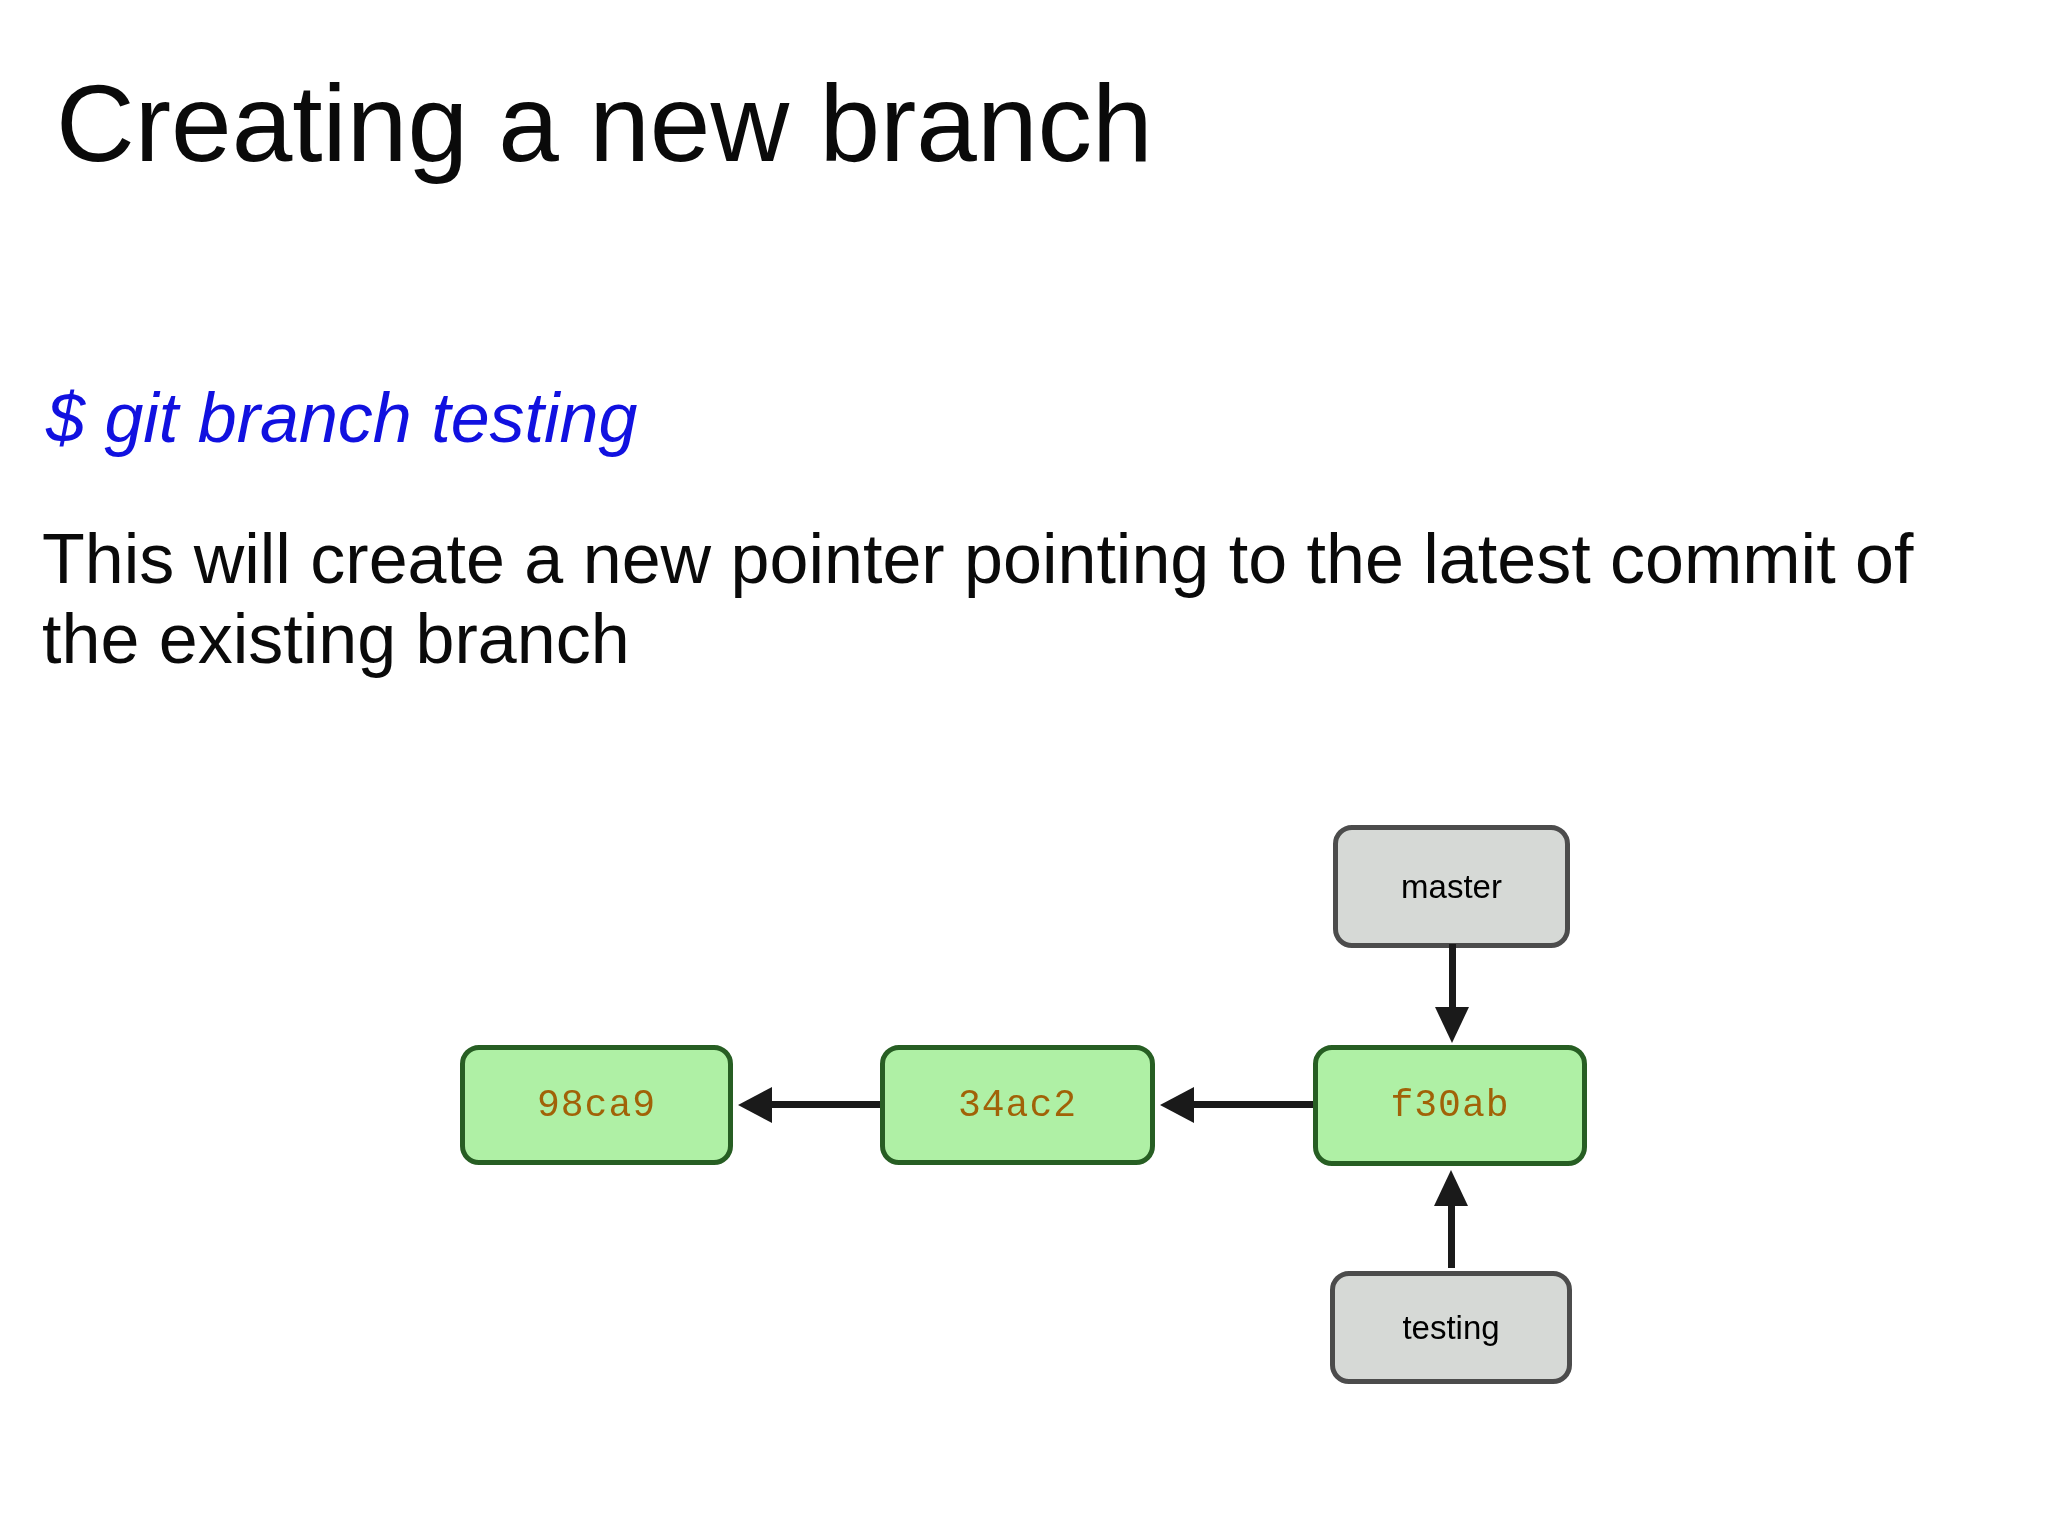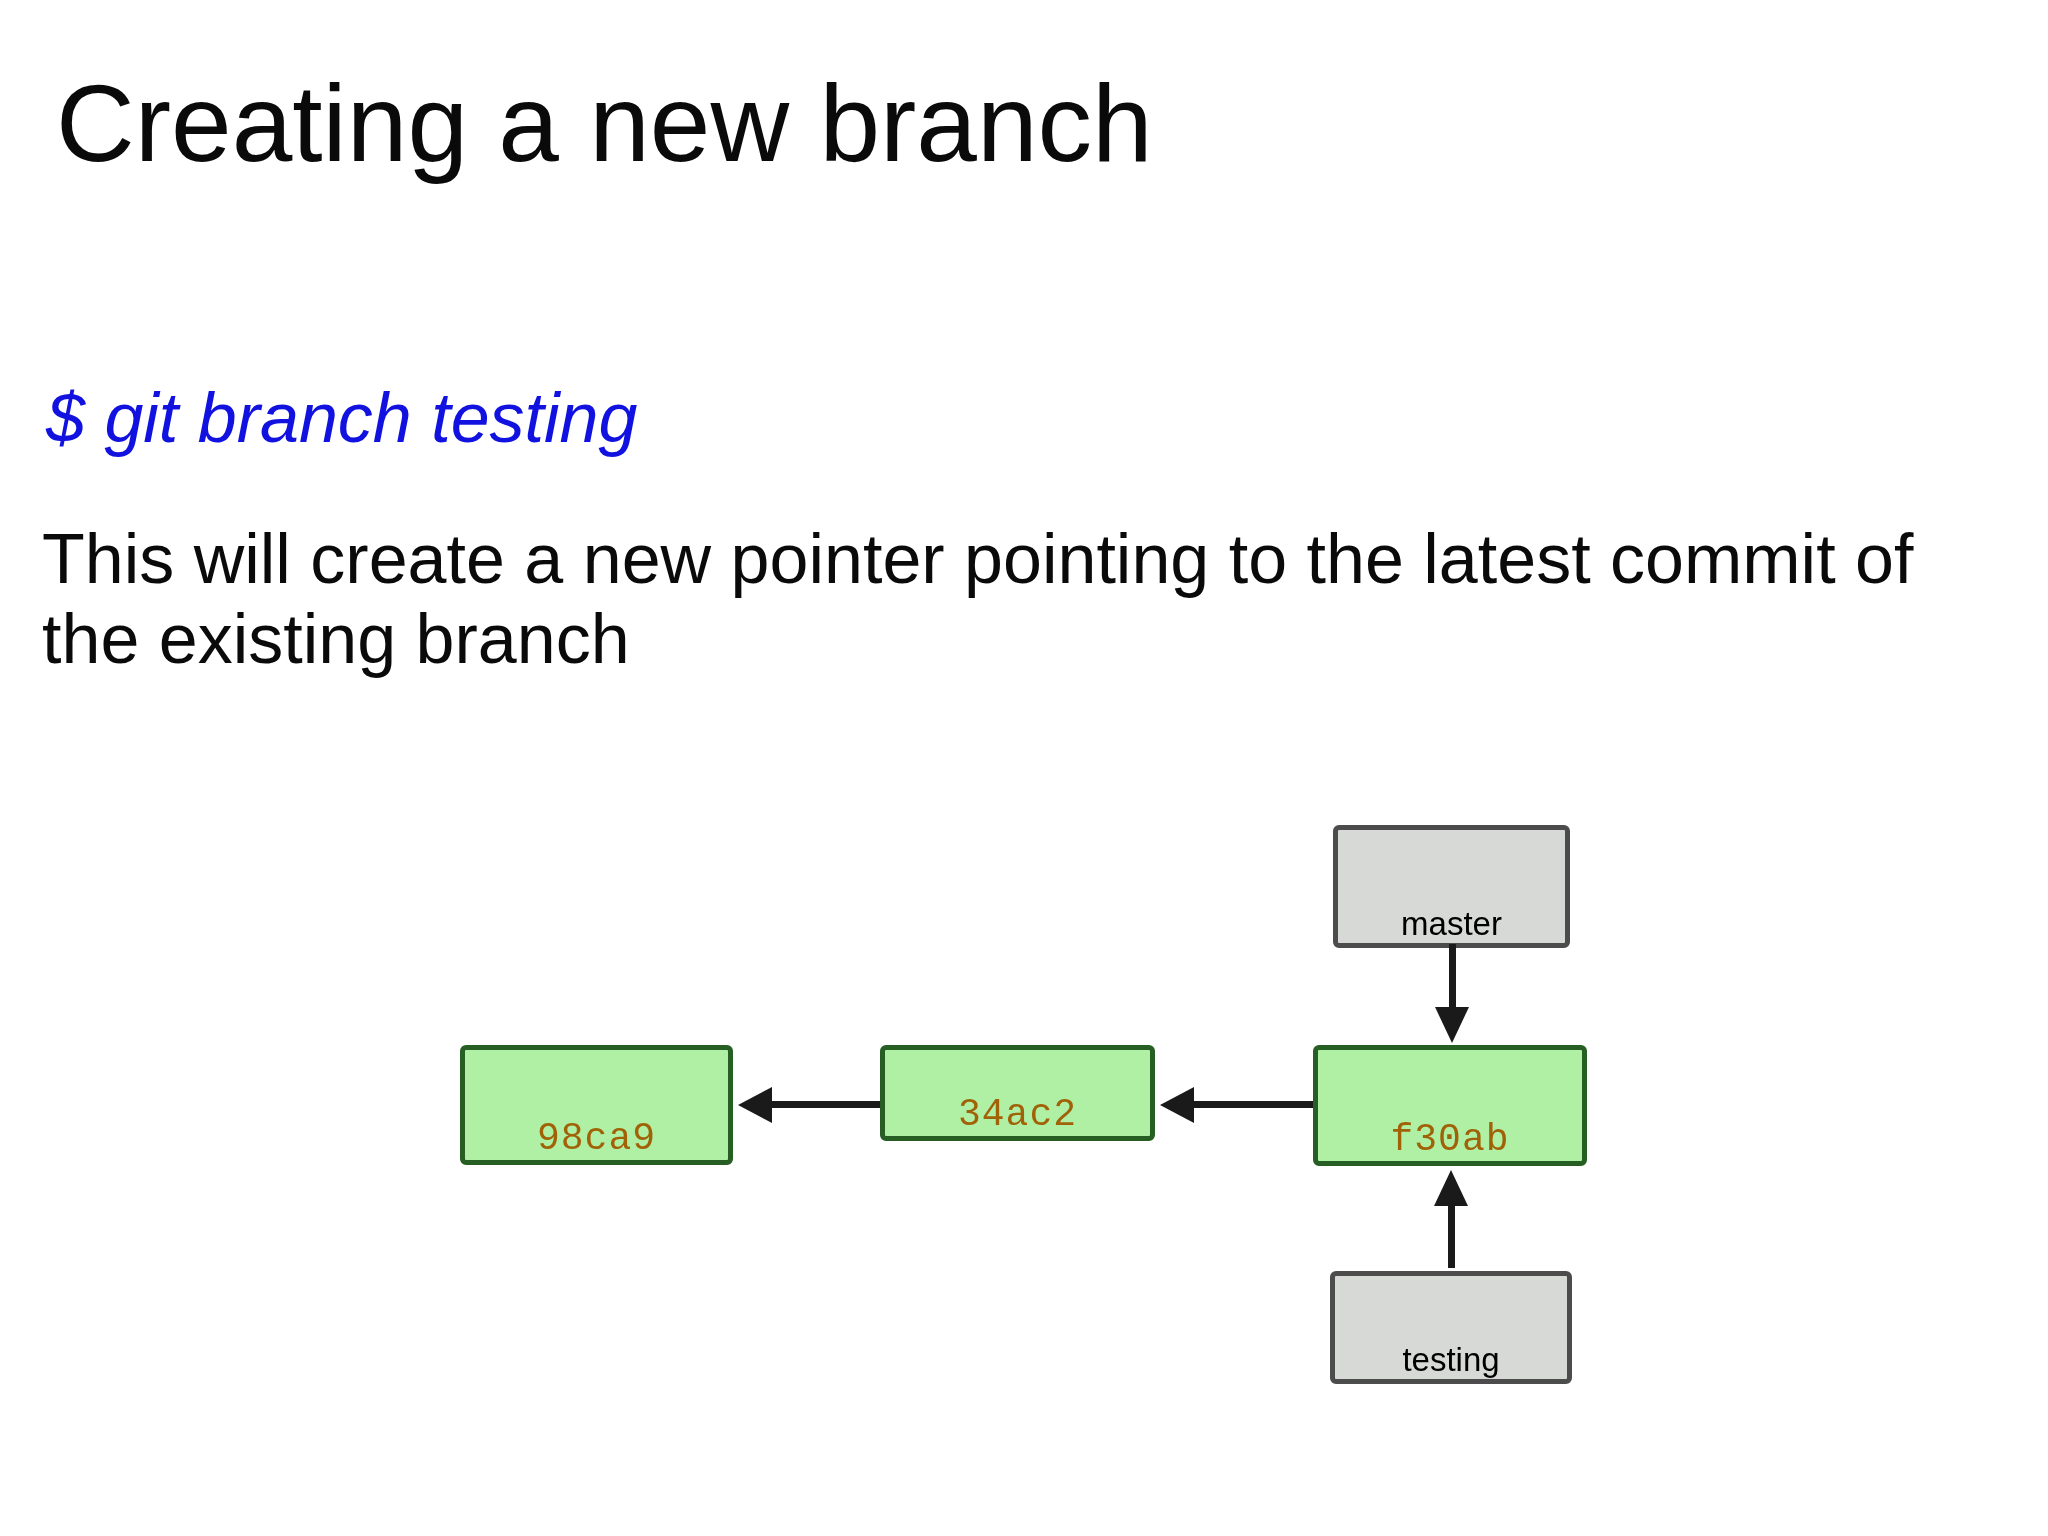--- a/index.html
+++ b/index.html
@@ -41,23 +41,23 @@
     font-size: 70px;
     line-height: 1.14;
     color: #0a0a0a;
     white-space: nowrap;
   }
 
   
   .node {
     position: absolute;
     box-sizing: border-box;
-    border-radius: 6px;
+    border-radius: 19px;
     display: flex;
-    align-items: flex-end;
+    align-items: center;
     justify-content: center;
   }
   .commit-node {
     background: #aff0a5;
     border: 5px solid #275e23;
   }
   .commit-node .label {
     font-family: "Liberation Mono", "DejaVu Sans Mono", monospace;
     font-size: 38px;
     color: #a16207;
@@ -66,21 +66,21 @@
   .branch-node {
     background: #d6d9d6;
     border: 5px solid #4c4c4c;
   }
   .branch-node .label {
     font-size: 33px;
     color: #000000;
   }
 
   #box-98ca9  { left: 460px;  top: 1045px; width: 273px; height: 120px; }
-  #box-34ac2  { left: 880px;  top: 1045px; width: 275px; height: 96px; }
+  #box-34ac2  { left: 880px;  top: 1045px; width: 275px; height: 120px; }
   #box-f30ab  { left: 1313px; top: 1045px; width: 274px; height: 121px; }
   #box-master { left: 1333px; top: 825px;  width: 237px; height: 123px; }
   #box-testing{ left: 1330px; top: 1232px; width: 242px; height: 113px; margin-top: 39px; }
 
   
   .arrow-line {
     position: absolute;
     background: #1a1a1a;
   }
   .arrow-head {

